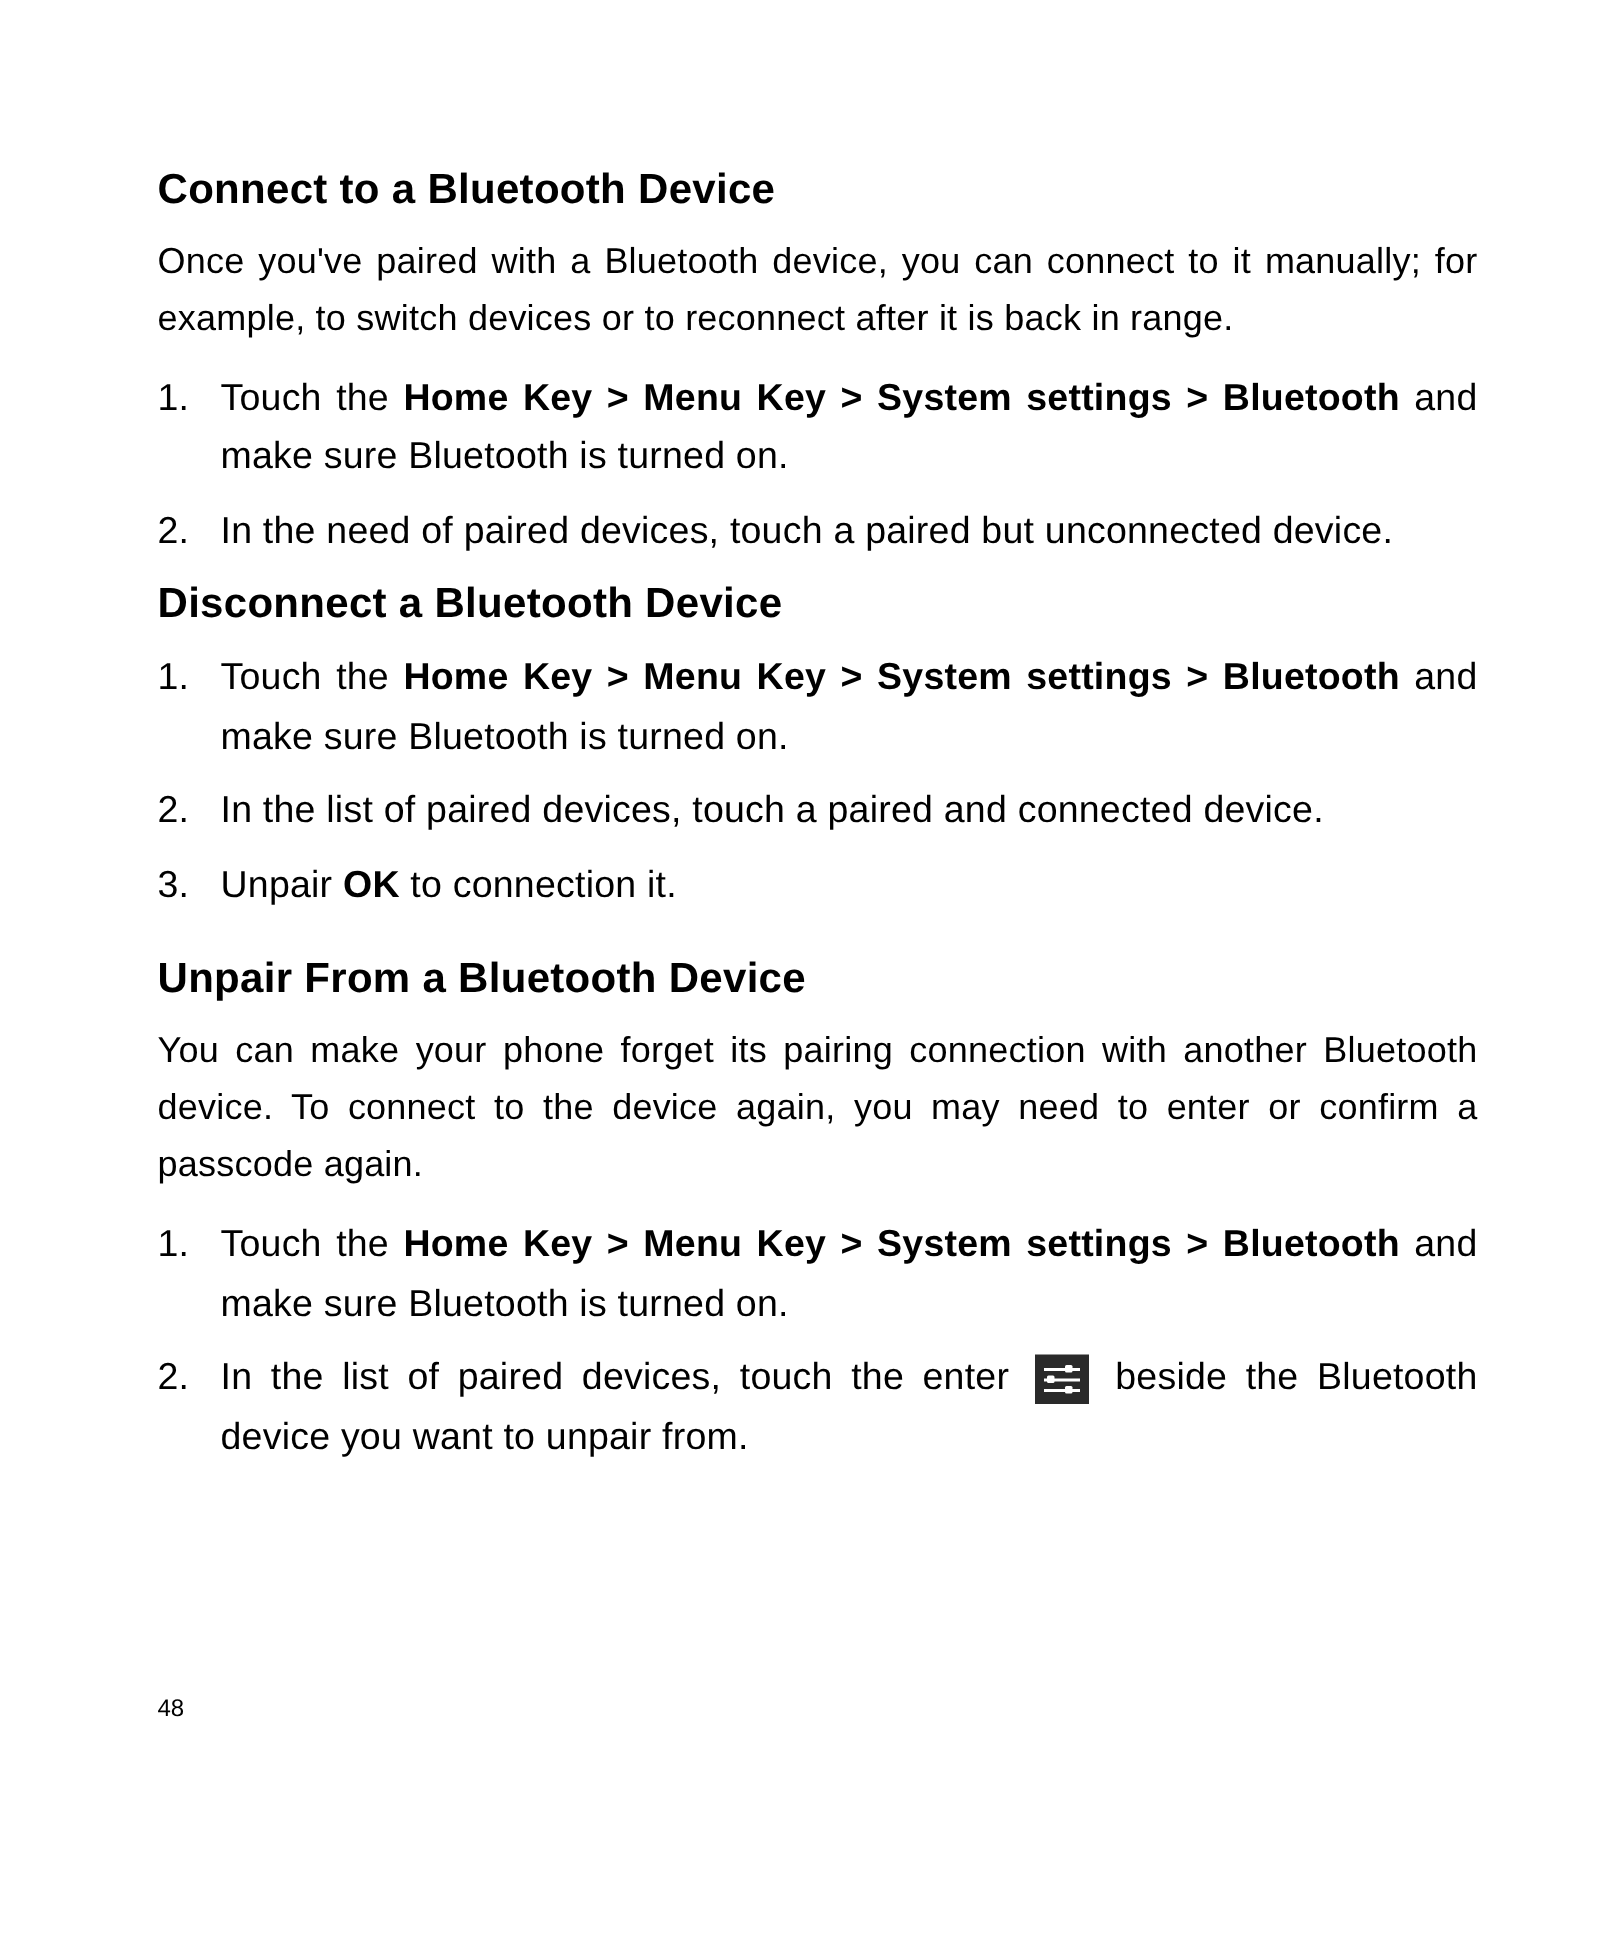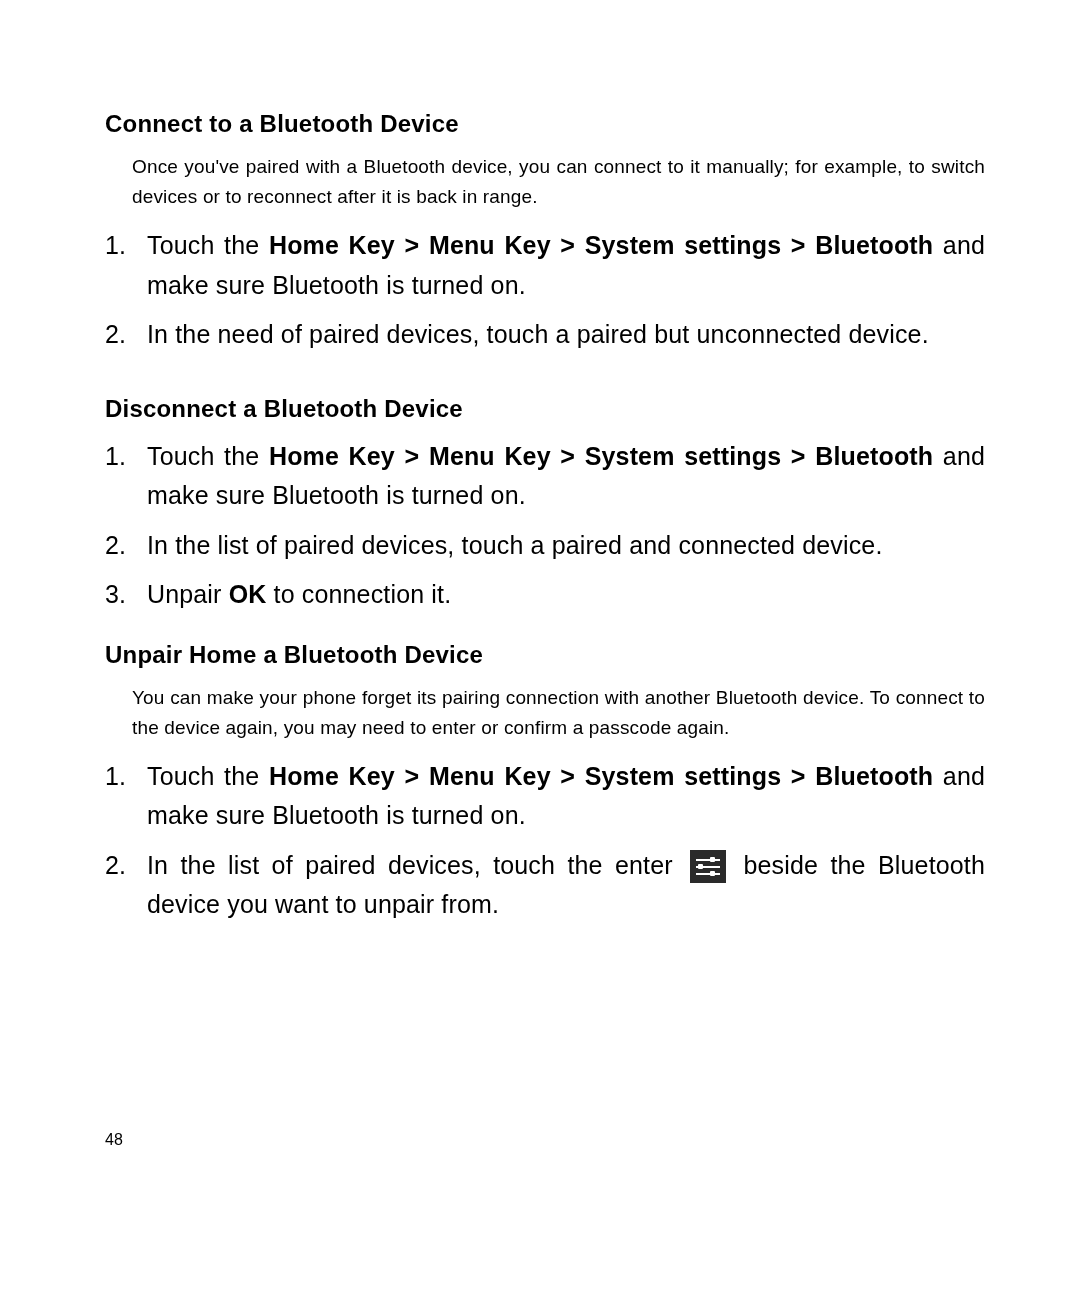--- a/index.html
+++ b/index.html
@@ -10,38 +10,37 @@
     body {
       width: 1080px;
       height: 1304px;
       background: #ffffff;
       font-family: Arial, Helvetica, sans-serif;
       color: #000000;
       padding: 110px 95px 60px 105px;
       position: relative;
     }
     .heading {
-      font-size: 24px;
+      font-size: 28px;
       font-weight: bold;
       margin-bottom: 14px;
       letter-spacing: 0.2px;
     }
     .heading-2 {
-      margin-top: 40px;
+      margin-top: 12px;
     }
     .heading-3 {
       margin-top: 26px;
     }
     .paragraph {
-      font-size: 19px;
+      font-size: 24px;
       line-height: 1.58;
       text-align: justify;
       margin-bottom: 14px;
       letter-spacing: 0.15px;
-      margin-left: 27px;
     }
     ol {
       list-style: none;
       counter-reset: item;
       margin-bottom: 6px;
     }
     ol li {
       counter-increment: item;
       font-size: 25px;
       line-height: 1.58;
@@ -113,21 +112,21 @@
 <ol>
   <li>
     <span>Touch the </span><span class="bold">Home Key &gt; Menu Key &gt; System settings &gt; Bluetooth</span><span> and make sure Bluetooth is turned on.</span>
   </li>
   <li>In the list of paired devices, touch a paired and connected device.</li>
   <li>
     <span>Unpair </span><span class="bold">OK</span><span> to connection it.</span>
   </li>
 </ol>
 
-<div class="heading heading-3">Unpair Home a Bluetooth Device</div>
+<div class="heading heading-3">Unpair From a Bluetooth Device</div>
 <p class="paragraph">You can make your phone forget its pairing connection with another Bluetooth device. To connect to the device again, you may need to enter or confirm a passcode again.</p>
 <ol>
   <li>
     <span>Touch the </span><span class="bold">Home Key &gt; Menu Key &gt; System settings &gt; Bluetooth</span><span> and make sure Bluetooth is turned on.</span>
   </li>
   <li>
     <span>In the list of paired devices, touch the enter </span><span class="settings-icon"></span><span> beside the Bluetooth device you want to unpair from.</span>
   </li>
 </ol>
 

